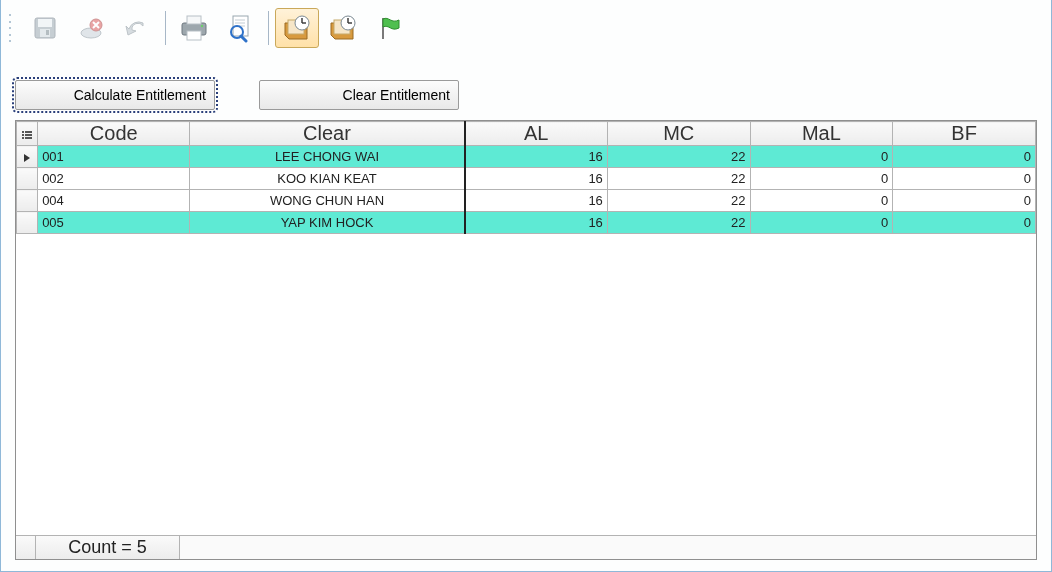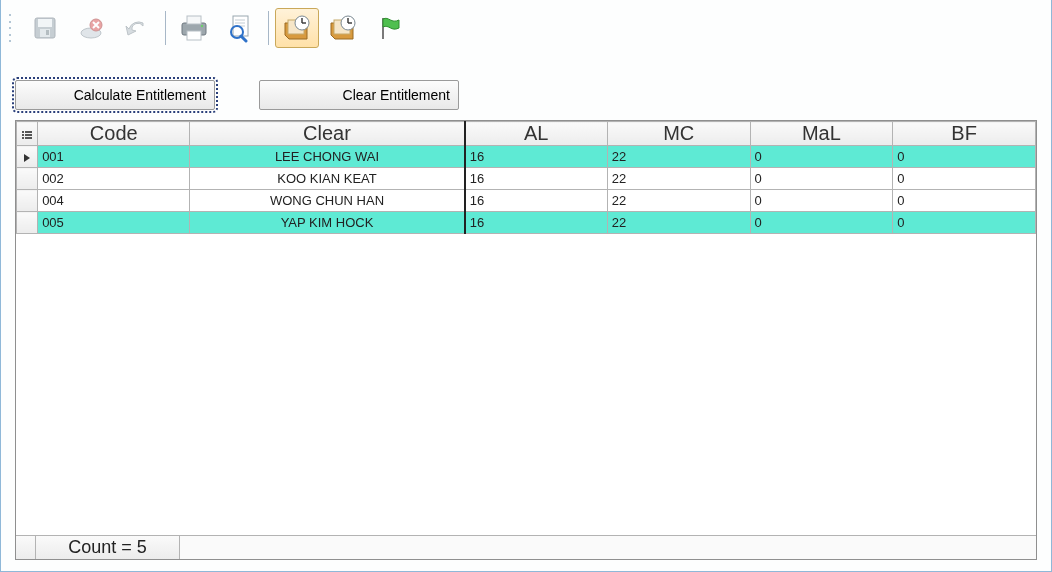--- a/index.html
+++ b/index.html
@@ -130,21 +130,21 @@
   }
   .grid tbody tr.alt td.cell {
     background: #5eead4;
   }
   .grid tbody td.name-col {
     border-right: 2px solid #222;
   }
   .grid thead th.name-col {
     border-right: 2px solid #222;
   }
-  .num { text-align: left; }
+  .num { text-align: right; }
   .code-col { text-align: left; }
   .name-col { text-align: center; }
 
   .rowhdr-icon {
     display: inline-block;
     width: 10px; height: 10px;
     vertical-align: middle;
   }
 
   

